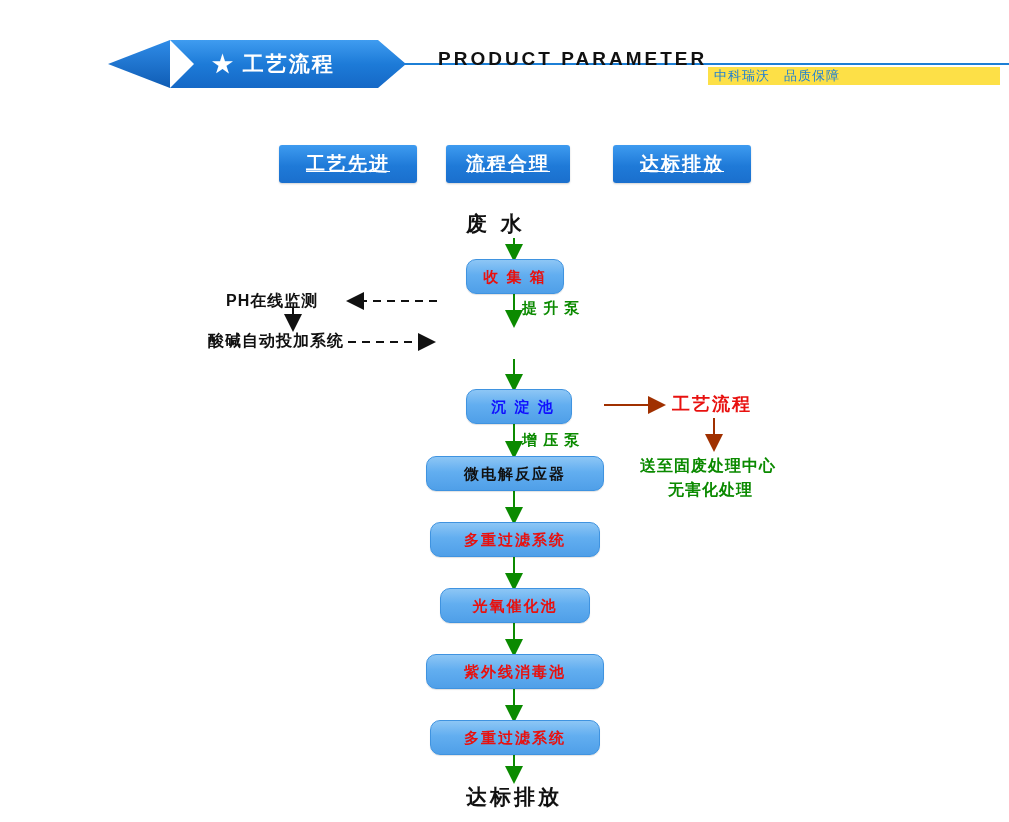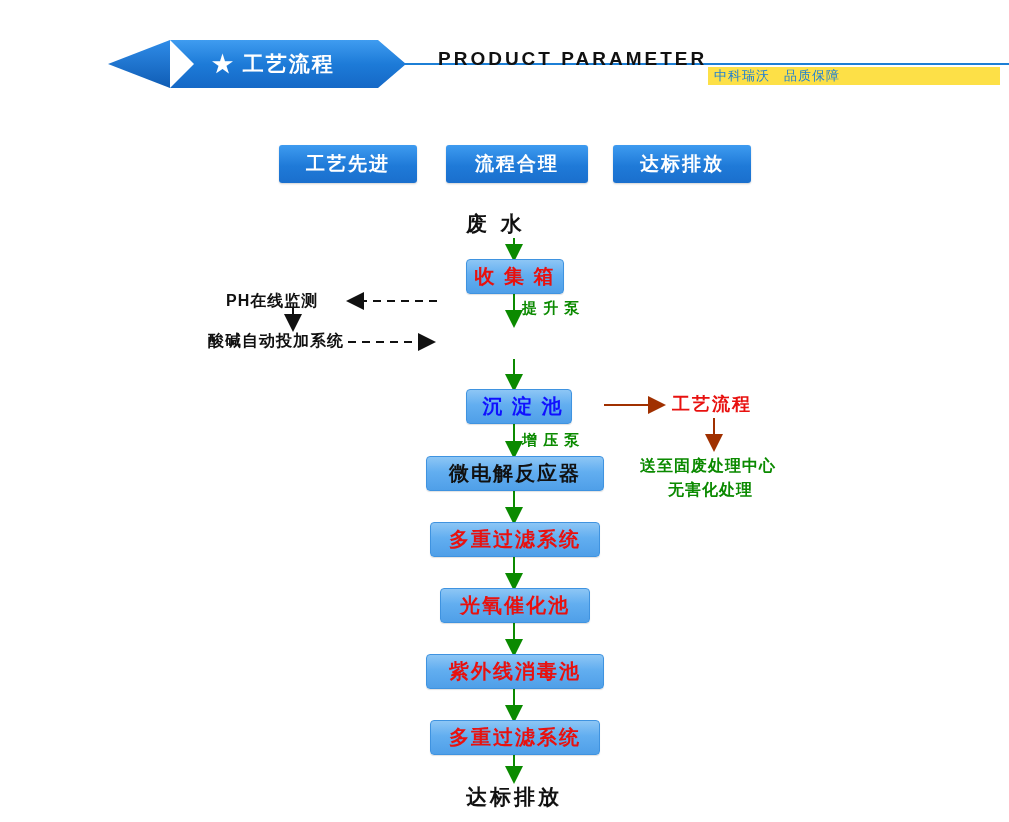--- a/index.html
+++ b/index.html
@@ -96,23 +96,24 @@
     height: 38px;
     line-height: 38px;
     text-align: center;
     color: #ffffff;
     font-size: 19px;
     font-weight: bold;
     letter-spacing: 2px;
     border-radius: 3px;
     background: linear-gradient(to bottom, #3e9bf0 0%, #1f7ad8 55%, #1a6fcd 100%);
     box-shadow: 0 1px 2px rgba(0,0,0,0.18);
+    text-decoration: underline;
   }
   #pill-0 { left: 279px; top: 0; width: 138px; }
-  #pill-1 { left: 446px; top: 0; width: 142px; }
+  #pill-1 { left: 446px; top: 0; width: 124px; }
   #pill-2 { left: 613px; top: 0; width: 138px; }
 
   
   #flow {
     position: absolute;
     left: 0;
     top: 0;
     width: 1009px;
     height: 822px;
   }
@@ -122,24 +123,24 @@
     top: 0;
     width: 1009px;
     height: 822px;
   }
 
   .node {
     position: absolute;
     height: 33px;
     line-height: 33px;
     text-align: center;
-    font-size: 20px;
+    font-size: 15px;
     font-weight: bold;
     letter-spacing: 2px;
-    border-radius: 4px;
+    border-radius: 10px;
     background: linear-gradient(to bottom, #8dc6f5 0%, #62aef0 45%, #4f9fe8 100%);
     border: 1px solid #3f93e0;
     box-shadow: 0 1px 1px rgba(0,0,0,0.12);
     white-space: nowrap;
   }
   .node.red  { color: #e8110f; }
   .node.blue { color: #1010ff; }
   .node.dark { color: #111111; }
 
   .plain-label {

